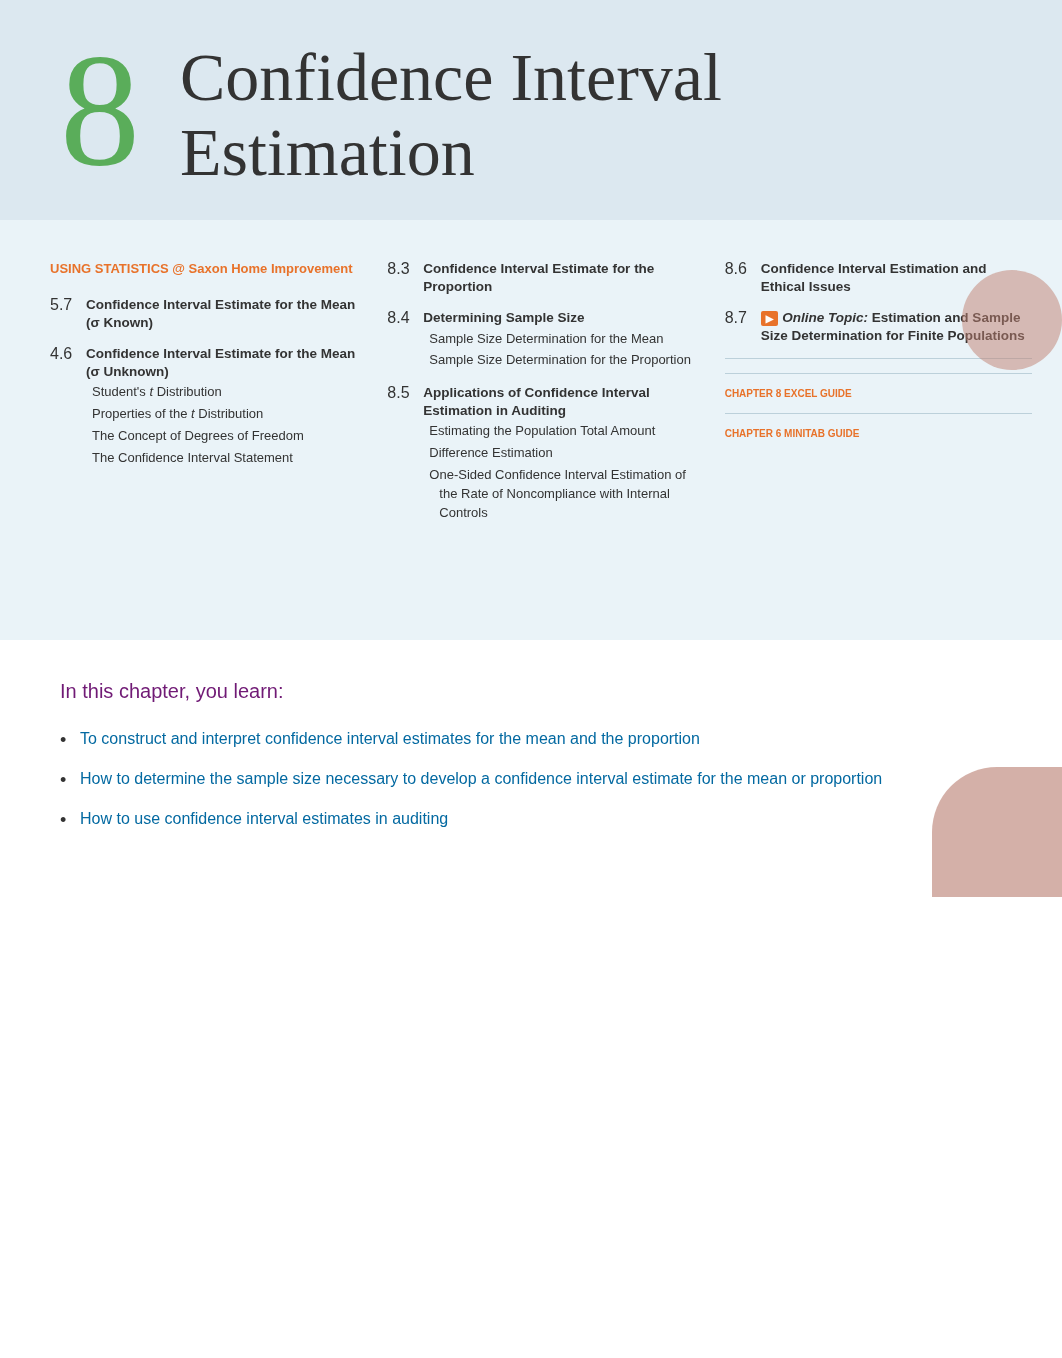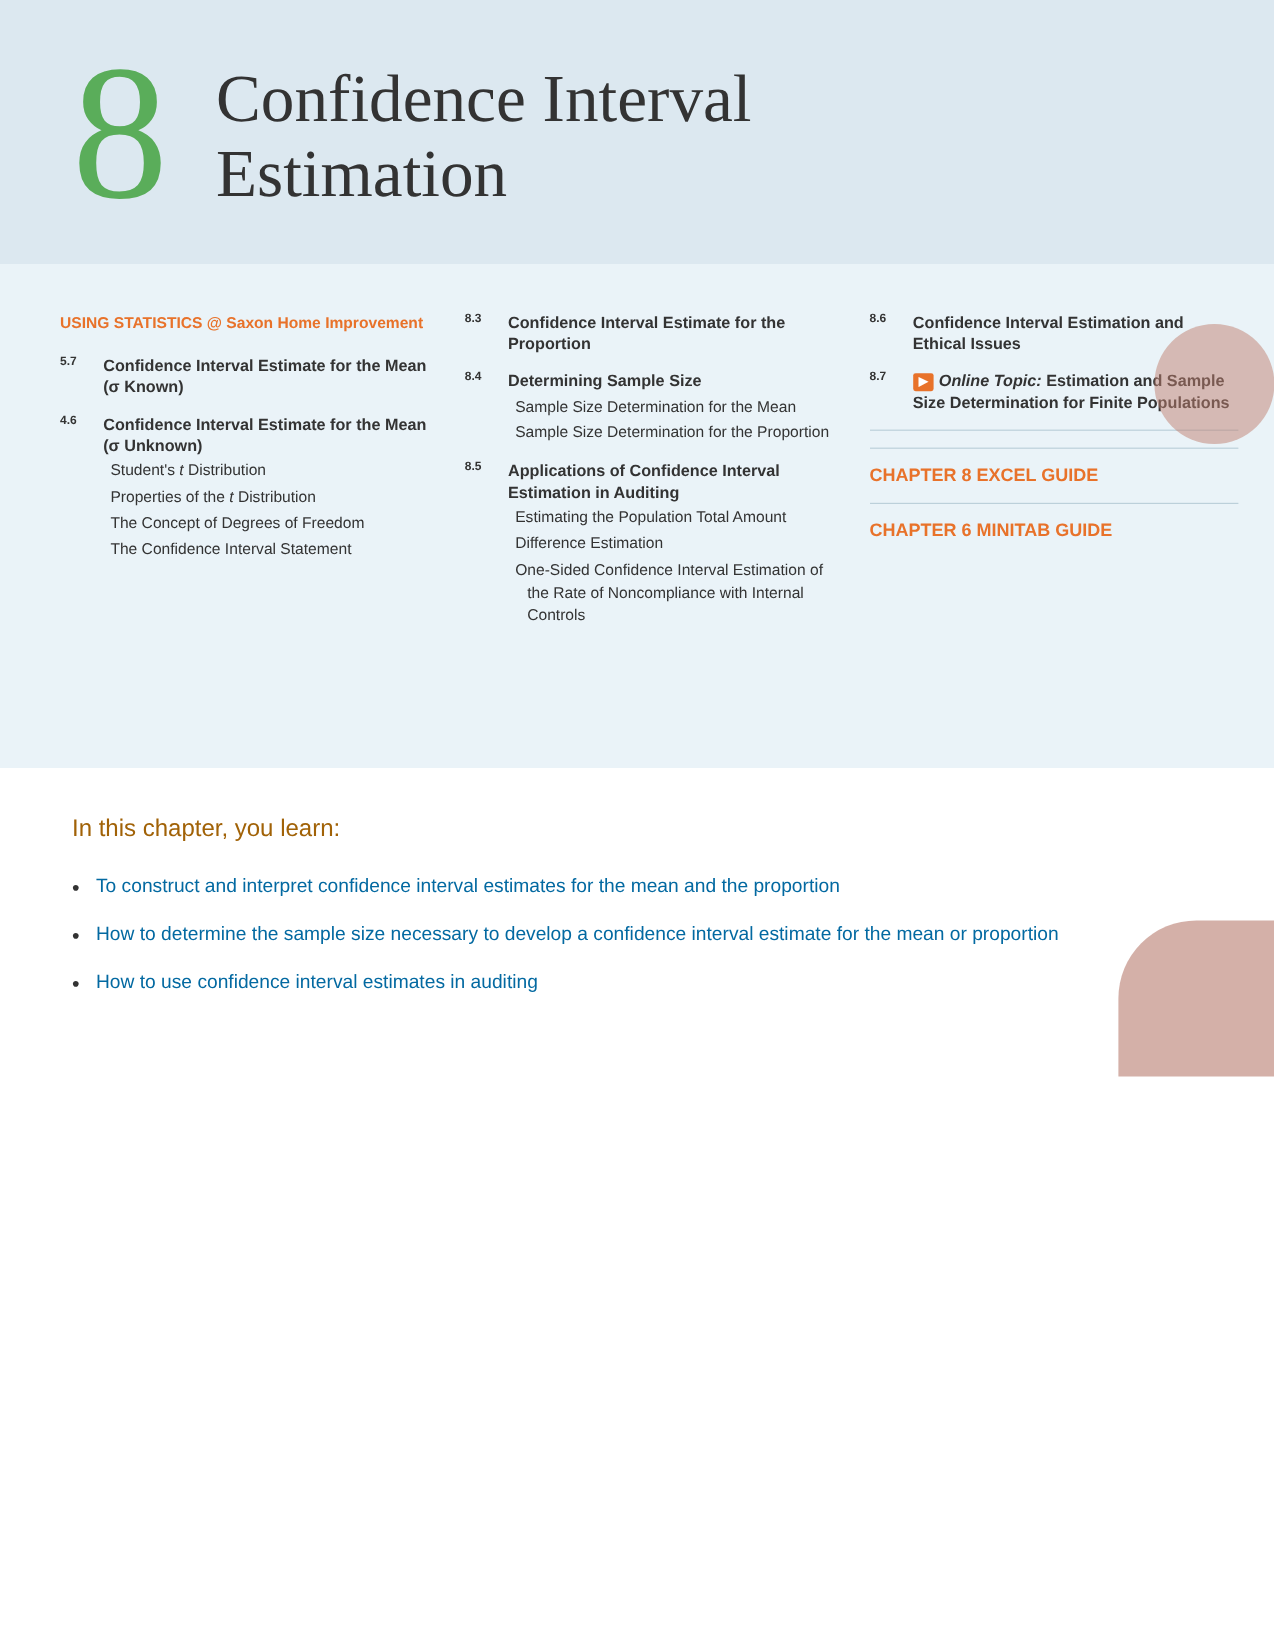--- a/index.html
+++ b/index.html
@@ -23,21 +23,21 @@
     }
     .chapter-number {
       font-size: 160px;
       font-weight: 300;
       color: #5aad5a;
       line-height: 1;
       font-family: Georgia, serif;
       margin-top: -10px;
     }
     .chapter-title {
-      font-size: 56px;
+      font-size: 68px;
       font-weight: 300;
       color: #333;
       font-family: Georgia, serif;
       line-height: 1.1;
     }
 
     
     .toc-section {
       background: #eaf3f8;
       padding: 30px 30px 30px 50px;
@@ -58,23 +58,23 @@
       margin-bottom: 18px;
       line-height: 1.4;
     }
 
     .toc-entry-row {
       display: flex;
       gap: 8px;
       margin-bottom: 14px;
     }
     .toc-num {
-      font-weight: bold;
-      color: #333;
-      font-size: 10px;
+      font-weight: normal;
+      color: #333;
+      font-size: 16px;
       min-width: 28px;
       flex-shrink: 0;
     }
     .toc-content {
       flex: 1;
     }
     .toc-title-bold {
       font-weight: bold;
       font-size: 13.5px;
       color: #333;
@@ -86,21 +86,21 @@
       line-height: 1.45;
       margin-top: 3px;
       padding-left: 10px;
       text-indent: -10px;
       padding-left: 16px;
     }
 
     .orange-link {
       color: #e8722a;
       font-weight: bold;
-      font-size: 15px;
+      font-size: 10px;
     }
 
     .online-tag {
       display: inline-block;
       background: #e8722a;
       color: white;
       font-size: 10px;
       padding: 1px 5px;
       border-radius: 2px;
       margin-right: 4px;
@@ -121,21 +121,21 @@
     }
     .learning-title {
       font-size: 32px;
       font-weight: bold;
       color: #2a6e9e;
       font-family: Georgia, serif;
       margin-bottom: 10px;
     }
     .learning-intro {
       font-size: 20px;
-      color: #a16207;
+      color: #701a75;
       margin-bottom: 24px;
       font-weight: 300;
     }
     .learning-list {
       list-style: none;
       padding: 0;
     }
     .learning-list li {
       font-size: 16px;
       color: #0369a1;

